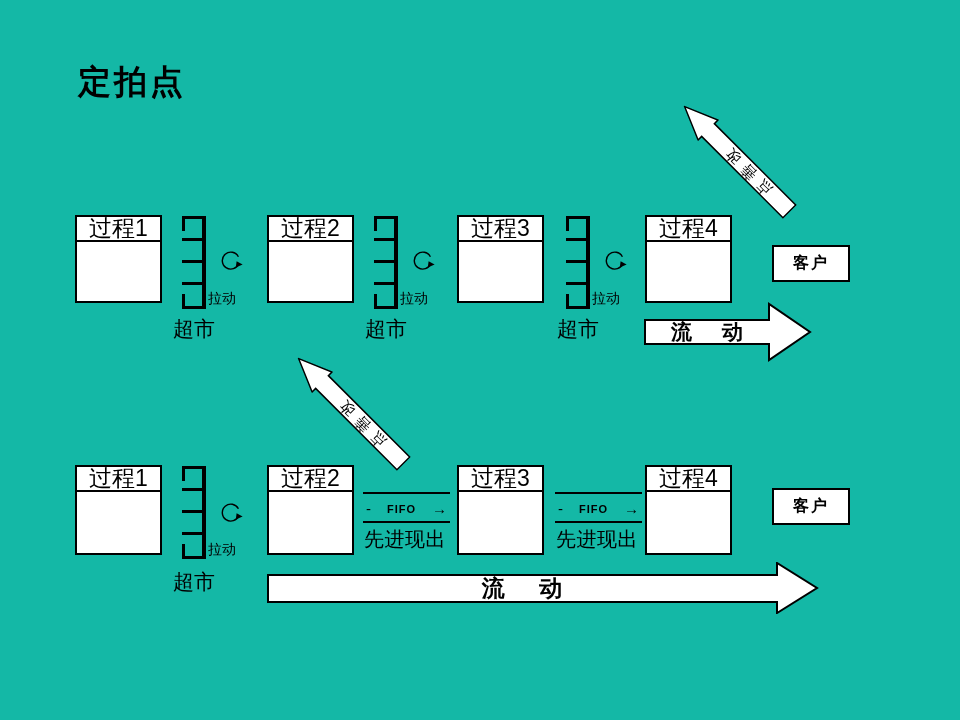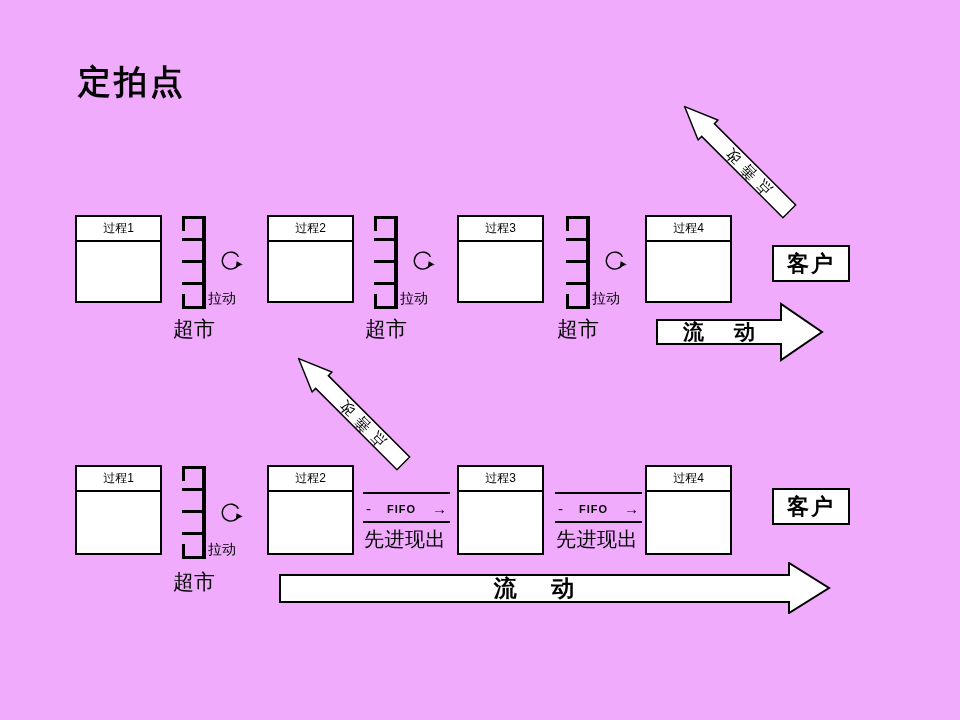--- a/index.html
+++ b/index.html
@@ -1,43 +1,43 @@
 <!DOCTYPE html>
 <html><head>
 <meta charset="utf-8">
 <style>
   html,body{margin:0;padding:0;background:#fff;}
-  .slide{position:relative;width:960px;height:720px;background:#f0abfc;overflow:hidden;
+  .slide{position:relative;width:960px;height:720px;background:#14b8a6;overflow:hidden;
          font-family:"Liberation Sans","DejaVu Sans",sans-serif;color:#000;}
   .title{position:absolute;left:78px;top:60px;font-size:33px;font-weight:bold;letter-spacing:3px;}
 
   
   .pbox{position:absolute;width:87px;border:2px solid #000;background:#fff;box-sizing:border-box;}
   .pbox .hd{height:23px;border-bottom:2px solid #000;text-align:center;
-            font-size:12px;line-height:23px;white-space:nowrap;}
+            font-size:23px;line-height:23px;white-space:nowrap;}
 
   
   .sm{position:absolute;width:24px;height:93px;}
   .loop{position:absolute;width:23px;height:23px;}
   .lbl{position:absolute;font-size:14px;white-space:nowrap;}
 
   
   .fifo{position:absolute;width:87px;height:31px;border-top:2px solid #000;border-bottom:2px solid #000;
         box-sizing:border-box;display:flex;align-items:center;justify-content:space-between;
         padding:2px 3px 0 3px;}
   .fifo .f-label{font-weight:bold;font-size:11px;letter-spacing:1px;}
   .fifo .f-dash,.fifo .f-arrow{font-size:15px;line-height:1;}
   .fifo-sub{position:absolute;font-size:20px;letter-spacing:0.5px;white-space:nowrap;}
 
   
   .cust{position:absolute;width:78px;height:37px;border:2px solid #000;background:#fff;box-sizing:border-box;
-        display:flex;align-items:center;justify-content:center;font-size:22px;font-weight:bold;letter-spacing:2px;}
-
-  
-  .flow{position:absolute;margin-left:12px;}
+        display:flex;align-items:center;justify-content:center;font-size:16px;font-weight:bold;letter-spacing:2px;}
+
+  
+  .flow{position:absolute;}
   .flow .txt{position:absolute;top:0;display:flex;align-items:center;justify-content:center;
              font-weight:bold;white-space:pre;}
 
   
   .kaizen{position:absolute;width:150px;height:30px;transform:rotate(45deg);}
   .kaizen .ktxt{position:absolute;left:38px;right:4px;top:0;height:30px;display:flex;align-items:center;
                 justify-content:center;gap:7px;font-size:15px;white-space:nowrap;}
   .kaizen .ktxt span{display:inline-block;transform:rotate(180deg);}
 
   svg{display:block;}

